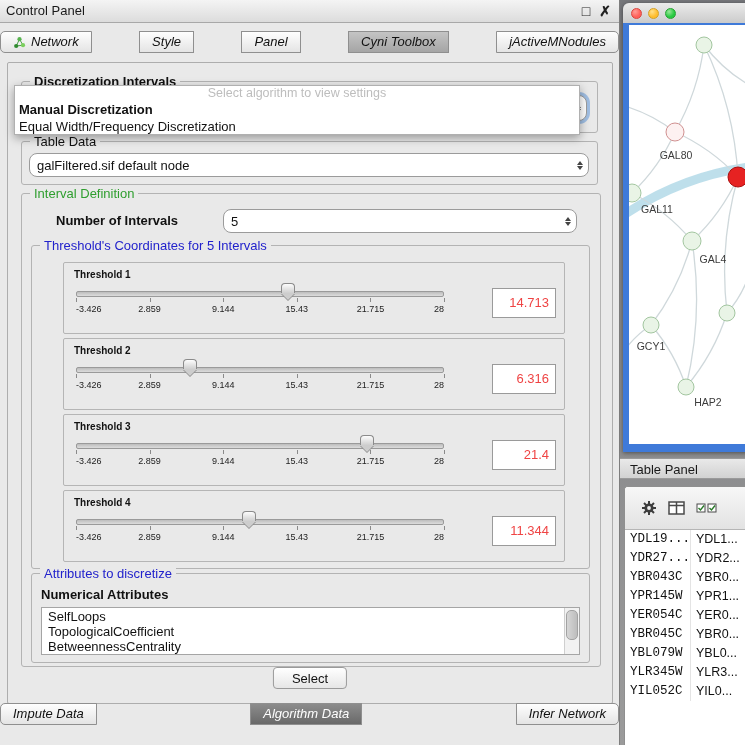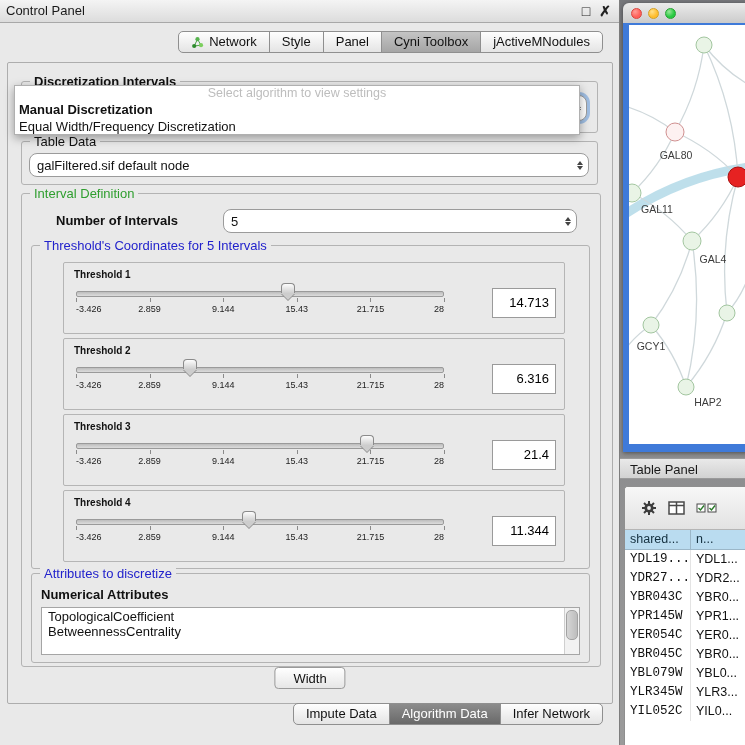--- a/index.html
+++ b/index.html
@@ -10,21 +10,21 @@
   .control-panel{position:absolute;left:0;top:0;width:619px;height:745px;
     background:#e9e9e9;border-right:1px solid #7e7e7e;}
   .cp-titlebar{position:absolute;left:0;top:0;right:0;height:22px;
     background:linear-gradient(#f4f4f4,#dcdcdc);border-bottom:1px solid #a8a8a8;}
   .cp-title{position:absolute;left:6px;top:3px;font-size:13px;color:#1a1a1a;}
   .tb-icons{position:absolute;right:8px;top:1px;display:flex;gap:9px;}
   .tb-icons span{font-size:14px;color:#222;cursor:default;line-height:20px;}
   .tb-icons .x{font-weight:bold;}
 
   
-  .seg-tabs{position:absolute;left:0;right:16px;display:flex;justify-content:flex-end;}
+  .seg-tabs{position:absolute;left:0;right:0;display:flex;justify-content:space-between;font-style:italic;}
   .top-tabs{top:31px;}
   .bottom-tabs{top:703px;}
   .seg{height:20px;line-height:20px;padding:0 12px;font-size:13px;color:#111;
     background:linear-gradient(#fefefe,#e4e4e4);border:1px solid #8f8f8f;
     margin-left:-1px;display:flex;align-items:center;gap:5px;white-space:nowrap;}
   .seg:first-child{border-radius:5px 0 0 5px;margin-left:0;}
   .seg:last-child{border-radius:0 5px 5px 0;}
   .top-tabs .seg.active{background:linear-gradient(#c4c4c4,#a5a5a5);}
   .bottom-tabs .seg.active{background:linear-gradient(#8c8c8c,#696969);color:#fff;}
 
@@ -80,21 +80,21 @@
   .thumb{position:absolute;top:-7px;width:16px;height:19px;z-index:2;}
   .thumb-top{width:14px;height:10px;margin:0 auto;background:linear-gradient(#fdfdfd,#cfcfcf);
     border:1px solid #8b8b8b;border-bottom:none;border-radius:4px 4px 0 0;box-sizing:border-box;}
   .thumb-tri{width:0;height:0;margin:0 auto;border-left:7px solid transparent;
     border-right:7px solid transparent;border-top:7px solid #cdcdcd;
     filter:drop-shadow(0 1px 0 #8b8b8b);}
   .ticks{position:relative;height:14px;margin-top:4px;}
   .ticklabel{position:absolute;top:2px;font-size:9px;color:#222;
     transform:translateX(-50%);white-space:nowrap;}
   .value-box{width:56px;height:28px;background:#fff;border:1px solid #9a9a9a;
-    font-size:13px;color:#000000;text-align:right;padding-right:6px;line-height:28px;
+    font-size:13px;color:#ef4444;text-align:right;padding-right:6px;line-height:28px;
     margin-left:12px;margin-top:8px;flex:none;}
 
   
   .attrs-title{position:absolute;left:33px;top:524px;font-size:13px;font-weight:bold;color:#111;}
   .listbox{position:absolute;left:33px;top:544px;width:537px;height:46px;background:#fff;
     border:1px solid #a5a5a5;overflow:hidden;}
   .list-items{position:absolute;left:0;top:1px;right:14px;}
   .list-item{font-size:13px;color:#111;line-height:15px;padding-left:6px;white-space:nowrap;}
   .scrollbar{position:absolute;right:0;top:0;bottom:0;width:14px;background:#f2f2f2;
     border-left:1px solid #cfcfcf;}
@@ -350,29 +350,30 @@
             </div>
           </div>
       </div>
 
       <div class="groupbox attrs-group">
         <span class="group-title g-blue">Attributes to discretize</span>
       </div>
       <span class="attrs-title">Numerical Attributes</span>
       <div class="listbox">
         <div class="list-items" id="attr-items">
+            <div class="list-item">SelfLoops</div>
             <div class="list-item">TopologicalCoefficient</div>
             <div class="list-item">BetweennessCentrality</div>
           </div>
         <div class="scrollbar">
           <div class="scroll-thumb"></div>
         </div>
       </div>
 
-      <button class="apply-btn">Width</button>
+      <button class="apply-btn">Select</button>
     </div>
 
     <nav class="seg-tabs bottom-tabs">
         <div class="seg">
           <span>Impute Data</span>
         </div>
         <div class="seg active">
           <span>Algorithm Data</span>
         </div>
         <div class="seg">
@@ -453,24 +454,20 @@
       </span>
       <span class="tool-icon">
         <svg width="22" height="12" viewBox="0 0 22 12">
           <rect x="1" y="2" width="8" height="8" fill="#fff" stroke="#4a4a4a"></rect>
           <path d="M2.5 6 L4.5 8 L8 3.5" fill="none" stroke="#2a7a2a" stroke-width="1.4"></path>
           <rect x="12" y="2" width="8" height="8" fill="#fff" stroke="#4a4a4a"></rect>
           <path d="M13.5 6 L15.5 8 L19 3.5" fill="none" stroke="#2a7a2a" stroke-width="1.4"></path>
         </svg>
       </span>
     </div>
-    <div class="grid-header" id="grid-header">
-        <div class="ghcell c1">shared...</div>
-        <div class="ghcell c2">n...</div>
-      </div>
     <div class="grid-rows" id="grid-rows">
         <div class="trow">
           <div class="tcell c1">YDL19...</div>
           <div class="tcell c2">YDL1...</div>
         </div>
         <div class="trow">
           <div class="tcell c1">YDR27...</div>
           <div class="tcell c2">YDR2...</div>
         </div>
         <div class="trow">

